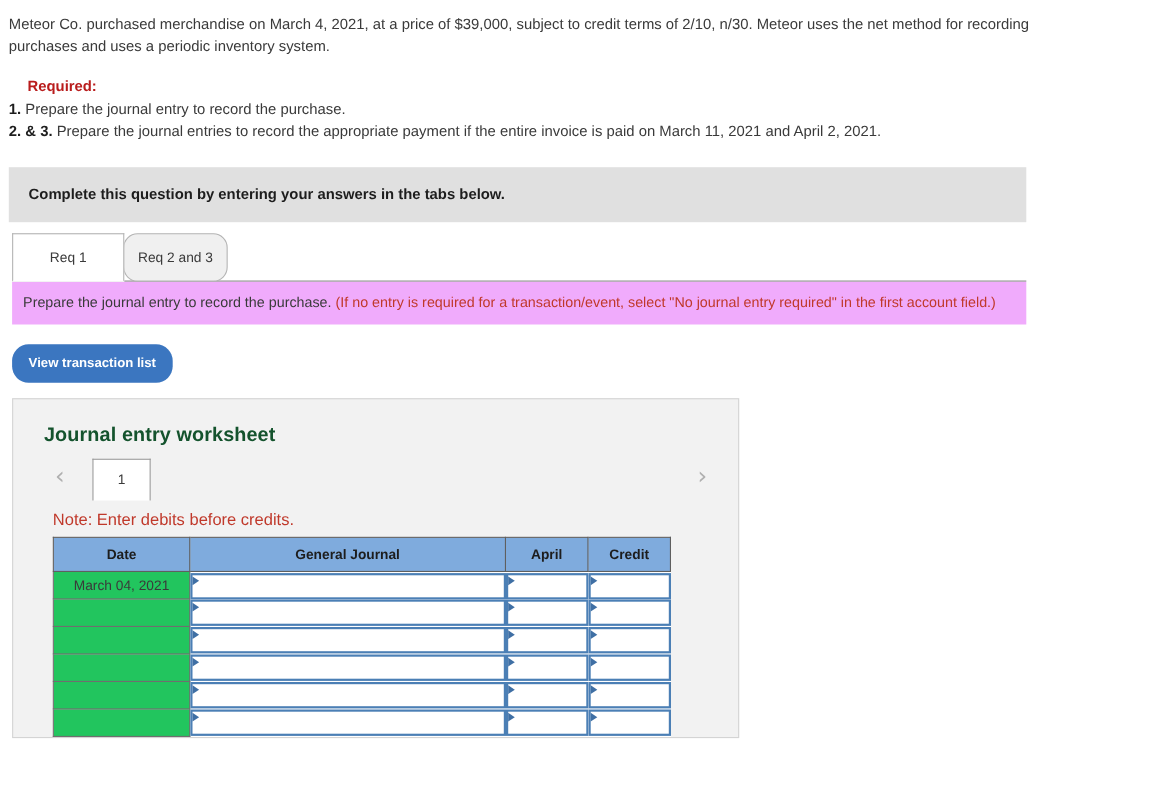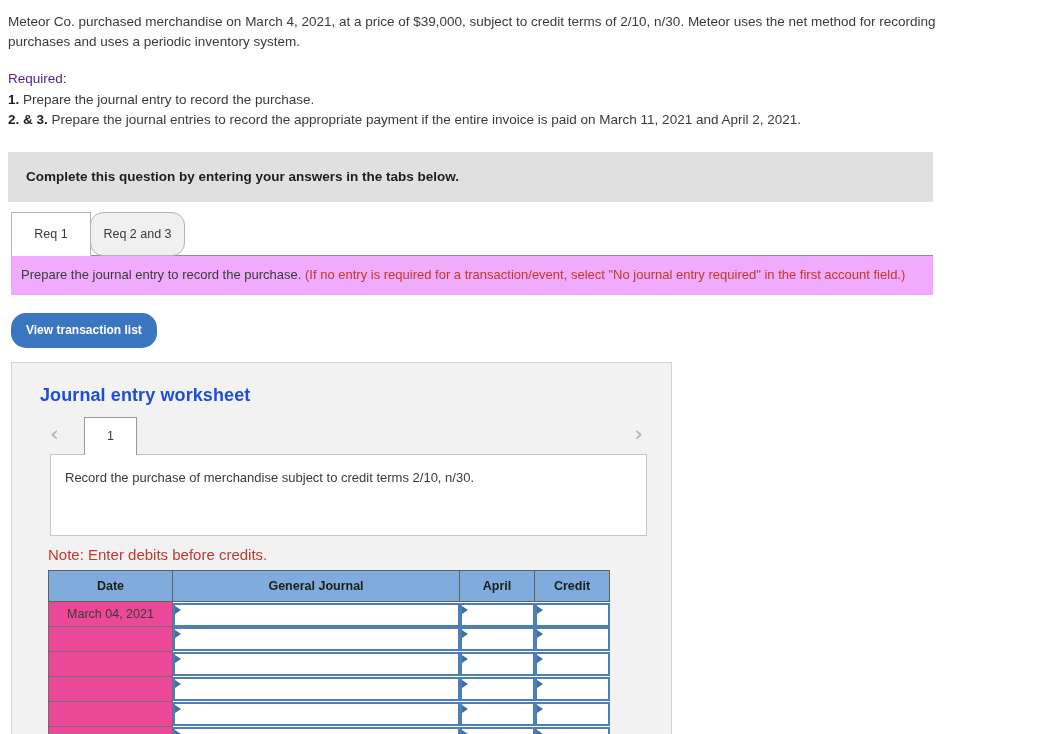--- a/index.html
+++ b/index.html
@@ -27,22 +27,23 @@
   .problem p { margin: 0; }
 
   .required-block {
     padding: 0 14px 0 8px;
     margin-top: 18px;
     font-size: 13.5px;
     line-height: 1.45;
     color: #3a3a3a;
   }
   .required-title {
-    font-weight: normal;
-    color: #4c1d95;
+    font-weight: bold;
+    color: #b91c1c;
+    margin-left: 17px;
   }
   .req-line { margin-top: 1px; }
   .req-line b { color: #1d1d1d; }
 
   
   .gray-banner {
     margin-top: 22px;
     margin-left: 8px;
     width: 925px;
     height: 50px;
@@ -83,21 +84,21 @@
   }
   .tab.active {
     background: #ffffff;
     border-bottom-color: #ffffff;
     z-index: 3;
   }
   .tab.inactive {
     background: #f0f0f0;
     border-radius: 13px;
   }
-  .tab-req1 { width: 80px; }
+  .tab-req1 { width: 102px; }
   .tab-req23 { width: 95px; }
 
   .tabstrip-rule {
     position: absolute;
     left: 0;
     bottom: 0;
     width: 922px;
     height: 1px;
     background: #8e8e8e;
     z-index: 1;
@@ -139,21 +140,21 @@
     width: 661px;
     background: #f2f2f2;
     border: 1px solid #d4d4d4;
     box-sizing: border-box;
     padding: 0 0 0 0;
     position: relative;
   }
   .ws-title {
     font-size: 18px;
     font-weight: bold;
-    color: #1d4ed8;
+    color: #14532d;
     padding: 22px 0 0 28px;
     letter-spacing: 0.1px;
   }
 
   
   .ws-pager {
     margin-top: 11px;
     height: 37px;
     position: relative;
     padding-left: 36px;
@@ -224,21 +225,21 @@
     font-weight: bold;
     color: #1d1d1d;
     height: 22px;
     padding: 4px;
     text-align: center;
   }
   .jtable td {
     border: 1px solid #6f6f6f;
     padding: 0;
     height: 24px;
-    background: #ec4899;
+    background: #22c55e;
     vertical-align: middle;
   }
   .col-date  { width: 124px; }
   .col-gj    { width: 287px; }
   .col-debit { width: 75px; }
   .col-credit{ width: 75px; }
 
   .date-cell {
     font-size: 12.5px;
     color: #3a3a3a;
@@ -316,21 +317,20 @@
 <div class="worksheet">
 
   <div class="ws-title">Journal entry worksheet</div>
 
   <div class="ws-pager">
     <span class="chev chev-left">‹</span>
     <div class="ws-page-tab">1</div>
     <span class="chev chev-right">›</span>
   </div>
 
-  <div class="ws-desc">Record the purchase of merchandise subject to credit terms 2/10, n/30.</div>
 
   <div class="ws-note">Note: Enter debits before credits.</div>
 
   <table class="jtable">
     <colgroup>
       <col class="col-date">
         <col class="col-gj">
         <col class="col-debit">
         <col class="col-credit">
     </colgroup>

